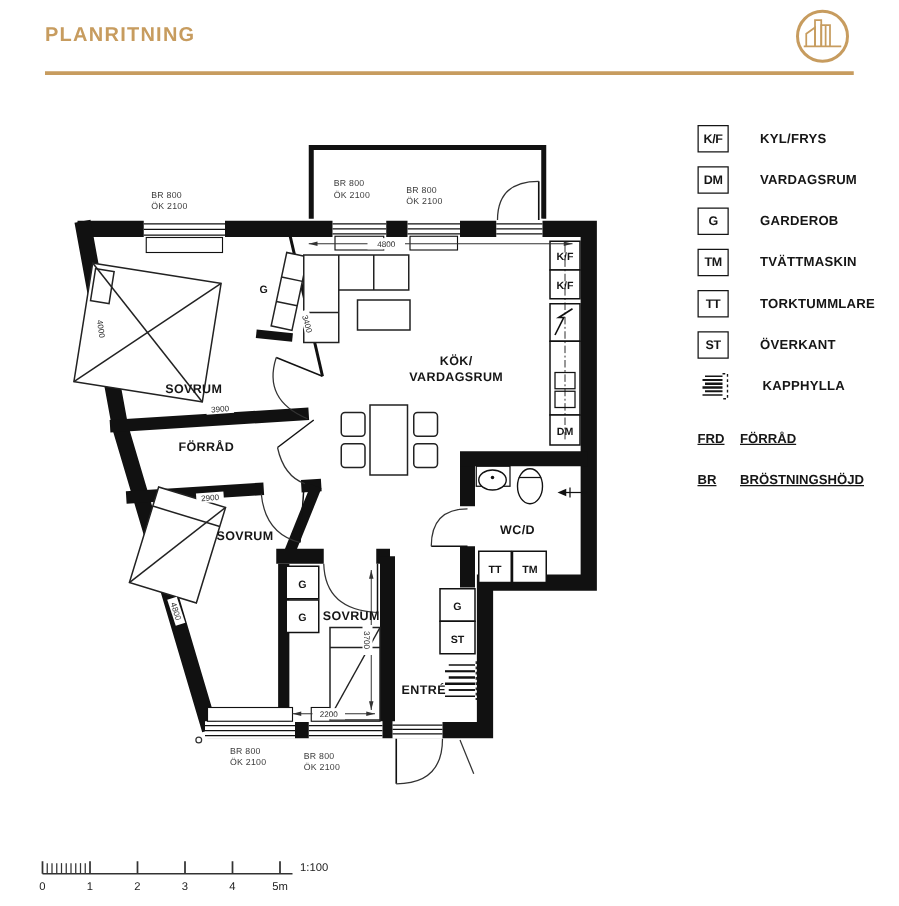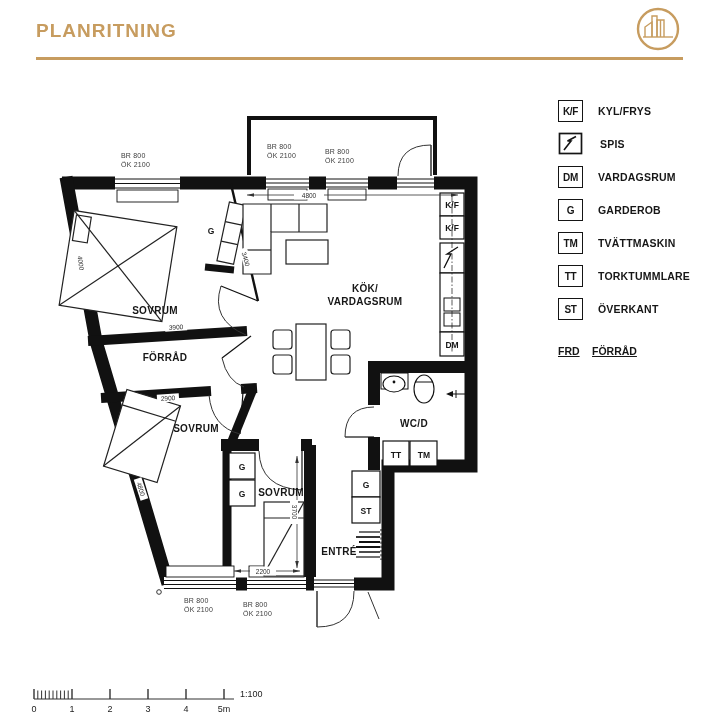--- a/index.html
+++ b/index.html
@@ -1,34 +1,34 @@
 <!DOCTYPE html>
 <html><head>
 <meta charset="utf-8">
 <style>
   html,body{margin:0;padding:0;}
   body{
     width:719px;height:725px;position:relative;background:#ffffff;
     font-family:"Liberation Sans",sans-serif;color:#161616;overflow:hidden;
   }
   .title{
-    position:absolute;left:36px;top:20px;font-size:19px;font-weight:bold;
+    position:absolute;left:36px;top:20px;font-size:16px;font-weight:bold;
     letter-spacing:1px;color:#c79c5f;
   }
   .rule{position:absolute;left:36px;top:57px;width:647px;height:3px;background:#c79c5f;}
   .logo{position:absolute;left:632px;top:4px;width:52px;height:52px;}
   .legend{position:absolute;left:558px;top:100px;width:161px;}
   .lrow{display:flex;align-items:center;height:22px;margin-bottom:11px;}
   .lbox{
     width:23px;height:20px;border:1.7px solid #151515;display:flex;flex:none;
     align-items:center;justify-content:center;font-weight:bold;font-size:10px;
     letter-spacing:-.3px;
   }
   .licon{width:27px;height:24px;flex:none;}
-  .llabel{margin-left:15px;font-weight:bold;font-size:10.5px;letter-spacing:.2px;white-space:nowrap;}
+  .llabel{margin-left:25px;font-weight:bold;font-size:10.5px;letter-spacing:.2px;white-space:nowrap;}
   .abbr-block{margin-top:21px;}
   .arow{display:flex;align-items:center;height:20px;margin-bottom:13px;text-decoration:underline;}
   .aabbr{width:31px;font-weight:bold;font-size:10.5px;flex:none;}
   .alabel{font-weight:bold;font-size:10.5px;margin-left:3px;white-space:nowrap;}
   .plan-svg{position:absolute;left:0;top:0;}
   .scale-svg{position:absolute;left:20px;top:672px;}
   svg text{font-family:"Liberation Sans",sans-serif;}
   .rm{font-weight:bold;font-size:10px;fill:#161616;text-anchor:middle;letter-spacing:.3px;}
   .fx{font-weight:bold;font-size:8.5px;fill:#161616;text-anchor:middle;}
   .wl{font-size:7px;fill:#3c3c3c;text-anchor:start;letter-spacing:.2px;}
@@ -51,51 +51,62 @@
     <path d="M28.5,16 V33"></path>
   </g>
 </svg>
 
 <div class="legend">
   <div class="lrow">
     <div class="lbox">K/F</div>
     <div class="llabel">KYL/FRYS</div>
   </div>
   <div class="lrow">
-    <svg class="licon" viewBox="0 0 27 24">
-      <rect x="1.5" y="1.5" width="22" height="20" fill="none" stroke="#151515" stroke-width="1.7"></rect>
-      <polyline points="6,18 13,9 9.5,9 18,4.5" fill="none" stroke="#151515" stroke-width="1.6"></polyline>
-    </svg>
-    <div class="llabel">SPIS</div>
-  </div>
-  <div class="lrow">
     <div class="lbox">DM</div>
     <div class="llabel">VARDAGSRUM</div>
   </div>
   <div class="lrow">
     <div class="lbox">G</div>
     <div class="llabel">GARDEROB</div>
   </div>
   <div class="lrow">
     <div class="lbox">TM</div>
     <div class="llabel">TVÄTTMASKIN</div>
   </div>
   <div class="lrow">
     <div class="lbox">TT</div>
     <div class="llabel">TORKTUMMLARE</div>
   </div>
   <div class="lrow">
     <div class="lbox">ST</div>
     <div class="llabel">ÖVERKANT</div>
+  </div>
+  <div class="lrow">
+    <svg class="licon" viewBox="0 0 27 24">
+      <path d="M20,2 H24 V22 H20" fill="none" stroke="#151515" stroke-width="1.1" stroke-dasharray="2.2,2"></path>
+      <g stroke="#151515">
+        <line x1="6" y1="4" x2="20" y2="4" stroke-width="1.2"></line>
+        <line x1="4" y1="7" x2="20" y2="7" stroke-width="1.6"></line>
+        <line x1="6" y1="10" x2="20" y2="10" stroke-width="2.1"></line>
+        <line x1="4" y1="13" x2="20" y2="13" stroke-width="2.1"></line>
+        <line x1="6" y1="16" x2="20" y2="16" stroke-width="1.6"></line>
+        <line x1="4" y1="19" x2="20" y2="19" stroke-width="1.2"></line>
+      </g>
+    </svg>
+    <div class="llabel">KAPPHYLLA</div>
   </div>
 
   <div class="abbr-block">
     <div class="arow">
       <div class="aabbr">FRD</div>
       <div class="alabel">FÖRRÅD</div>
+    </div>
+    <div class="arow">
+      <div class="aabbr">BR</div>
+      <div class="alabel">BRÖSTNINGSHÖJD</div>
     </div>
   </div>
 </div>
 
 <svg class="plan-svg" width="520" height="670" viewBox="0 0 520 670">
 
   <path d="M249,175 V118 H435 V175" fill="none" stroke="#111" stroke-width="4"></path>
 
   <g stroke="#111" fill="none">
     <path d="M62,183 H471 V466 H388 V584 H166" stroke-width="13"></path>

